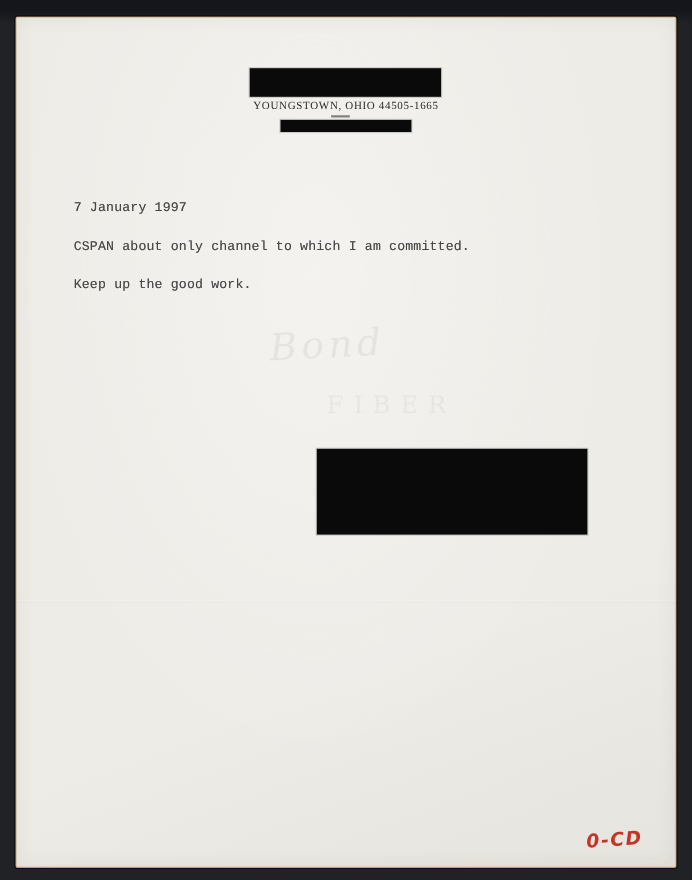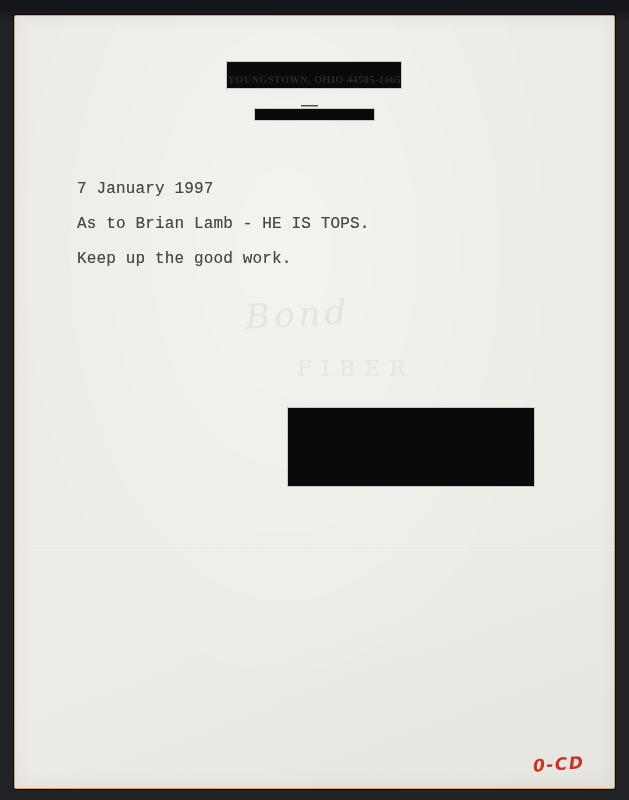--- a/index.html
+++ b/index.html
@@ -32,43 +32,43 @@
     position: absolute;
     background: var(--redaction);
     box-shadow: 0 0 0 1px rgba(140,140,140,0.38);
   }
   .redact-top    { left: 212px; top: 46px;  width: 174px; height: 26px; }
   .redact-sub    { left: 240px; top: 93px;  width: 119px; height: 11px; }
   .redact-signature { left: 273px; top: 392px; width: 246px; height: 78px; }
 
   .letterhead-address {
     position: absolute;
-    left: 0; top: 58px; width: 100%;
+    left: 0; top: 75px; width: 100%;
     text-align: center;
     font-family: "Liberation Serif", "DejaVu Serif", serif;
-    font-weight: bold;
+    font-weight: normal;
     font-size: 10px;
     letter-spacing: 0.6px;
     color: var(--letterhead-ink);
   }
   .letterhead-divider {
     position: absolute;
     left: 286px; top: 89px;
     width: 17px; height: 2px;
     border-top: 1.5px solid #4a4a4a;
     border-bottom: 1px solid rgba(74,74,74,0.45);
   }
 
   
   .letter-body {
     position: absolute;
-    left: 62px; top: 165px;
+    left: 52px; top: 165px;
     width: 505px;
     font-family: "Liberation Mono", "DejaVu Sans Mono", monospace;
-    font-size: 16px;
+    font-size: 12px;
     line-height: 17.6px;
     letter-spacing: 0.15px;
     color: var(--ink);
     text-shadow: 0 0 0.6px rgba(70,70,70,0.55);
   }
   .letter-body .para {
     margin: 0 0 17.6px 0;
     white-space: pre-line;
   }
 
@@ -124,21 +124,21 @@
     <div class="redact redact-top"></div>
     <div class="letterhead-address">YOUNGSTOWN, OHIO 44505-1665</div>
     <div class="letterhead-divider"></div>
     <div class="redact redact-sub"></div>
 
     <div class="watermark-script">Bond</div>
     <div class="watermark-caps">FIBER</div>
 
     <div class="letter-body">
       <p class="para">7 January 1997</p>
-      <p class="para">As to Brian Lamb - HE IS TOPS.</p>
+      <p class="para">CSPAN about only channel to which I am committed.</p>
       <p class="para">Keep up the good work.</p>
     </div>
 
     <div class="redact redact-signature"></div>
 
     <div class="crease"></div>
 
     <div class="red-mark">0-CD</div>
   </div>
 </div>

